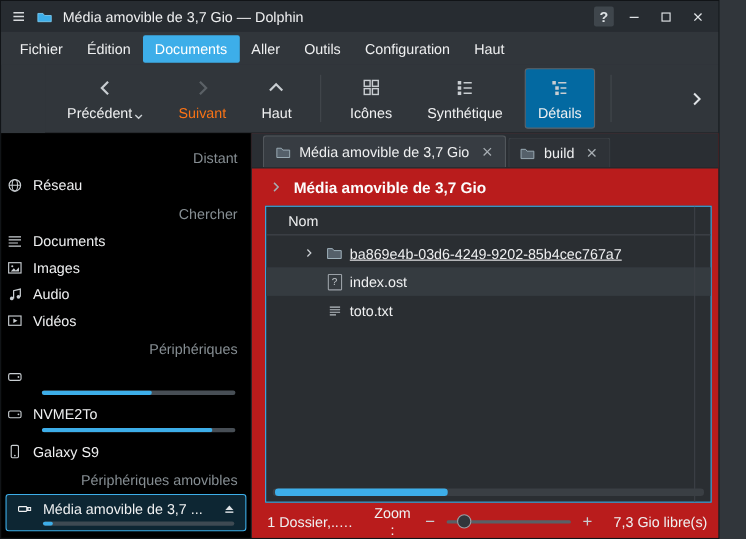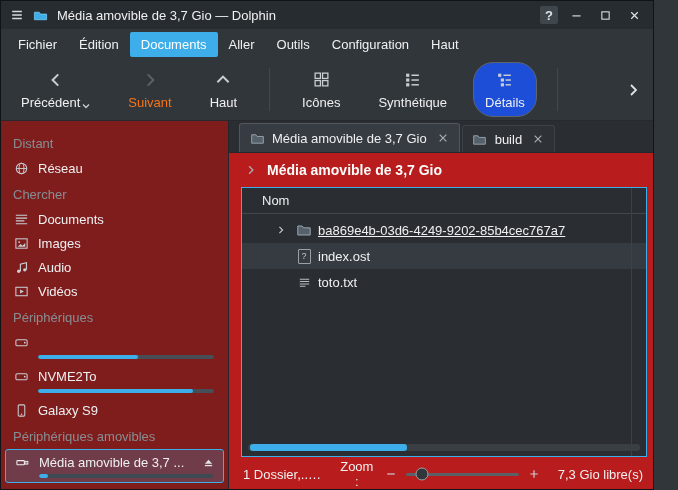--- a/index.html
+++ b/index.html
@@ -20,36 +20,36 @@
   .tb-spacer { flex:1; }
   .winbtn { background:transparent; border:none; color:#dfe3e6; width:22px; height:20px; display:inline-flex; align-items:center; justify-content:center; font-family:inherit; font-size:13px; cursor:default; }
   .winbtn.help { background:#3f464c; border-radius:2px; width:18px; height:18px; font-weight:bold; }
 
   
   .menubar { height:30px; flex:0 0 30px; display:flex; align-items:center; padding:0 6px; background:#31363b; }
   .menu-item { padding:5px 11px; border-radius:2px; color:#eff0f1; white-space:nowrap; }
   .menu-item.active { background:var(--accent); color:#ffffff; }
 
   
-  .toolbar { height:62px; flex:0 0 62px; display:flex; align-items:stretch; padding:3px 8px; gap:14px; border-bottom:1px solid #26292d; background:#31363b; }
+  .toolbar { height:62px; flex:0 0 62px; display:flex; align-items:stretch; padding:3px 8px; gap:8px; border-bottom:1px solid #26292d; background:#31363b;margin-left:40px; }
   .tbtn { background:transparent; border:1px solid transparent; border-radius:3px; color:#eff0f1; display:flex; flex-direction:column; align-items:center; justify-content:center; gap:5px; padding:3px 11px; font-family:inherit; font-size:13px; }
   .tbtn .tbi { height:20px; display:flex; align-items:center; justify-content:center; gap:3px; }
   .tbtn .tbl { display:flex; align-items:flex-end; gap:2px; white-space:nowrap; }
   .tbtn.disabled { color:#f97316; }
-  .tbtn.active { background:#1d4ed8; border-color:#5d646a;border-radius:20px; }
+  .tbtn.active { background:#0369a1; border-color:#5d646a; }
   .tsep { width:1px; background:#43484d; margin:6px 6px; }
   .overflow-btn { margin-left:auto; align-self:center; background:transparent; border:none; display:flex; align-items:center; justify-content:center; width:24px; height:28px; }
 
   
   .main { flex:1; display:flex; min-height:0; }
 
   
-  .sidebar { width:228px; flex:0 0 228px; border-right:1px solid #24282c; background:#7f1d1d; padding-top:8px; overflow:hidden; }
+  .sidebar { width:228px; flex:0 0 228px; border-right:1px solid #24282c; background:#000000; padding-top:8px; overflow:hidden;text-align:right; }
   .section-header { color:#868e93; padding:7px 12px 5px 12px; white-space:nowrap; }
-  .side-item { display:flex; align-items:center; gap:9px; padding:4px 10px 4px 12px; white-space:nowrap; color:#eff0f1; }
+  .side-item { display:flex; align-items:center; gap:9px; padding:4px 10px 4px 4px; white-space:nowrap; color:#eff0f1; }
   .side-item .icn, .icn { display:inline-flex; align-items:center; justify-content:center; width:16px; height:16px; flex:0 0 16px; }
   .side-label { overflow:hidden; text-overflow:ellipsis; }
   .usage { height:4px; background:#474e55; border-radius:2px; margin:1px 14px 5px 37px; overflow:hidden; }
   .usage-fill { height:100%; background:var(--accent); border-radius:2px; }
   .side-selected { margin:0 4px; border:1px solid var(--accent); border-radius:3px; background:rgba(61,174,233,0.22); padding:2px 0 3px 0; }
   .side-selected .side-item { padding:2px 6px 2px 8px; }
   .side-selected .usage { margin:2px 10px 1px 33px; background:#3e4a53; }
   .eject-btn { margin-left:auto; background:transparent; border:none; display:inline-flex; align-items:center; justify-content:center; width:18px; height:16px; }
 
   

